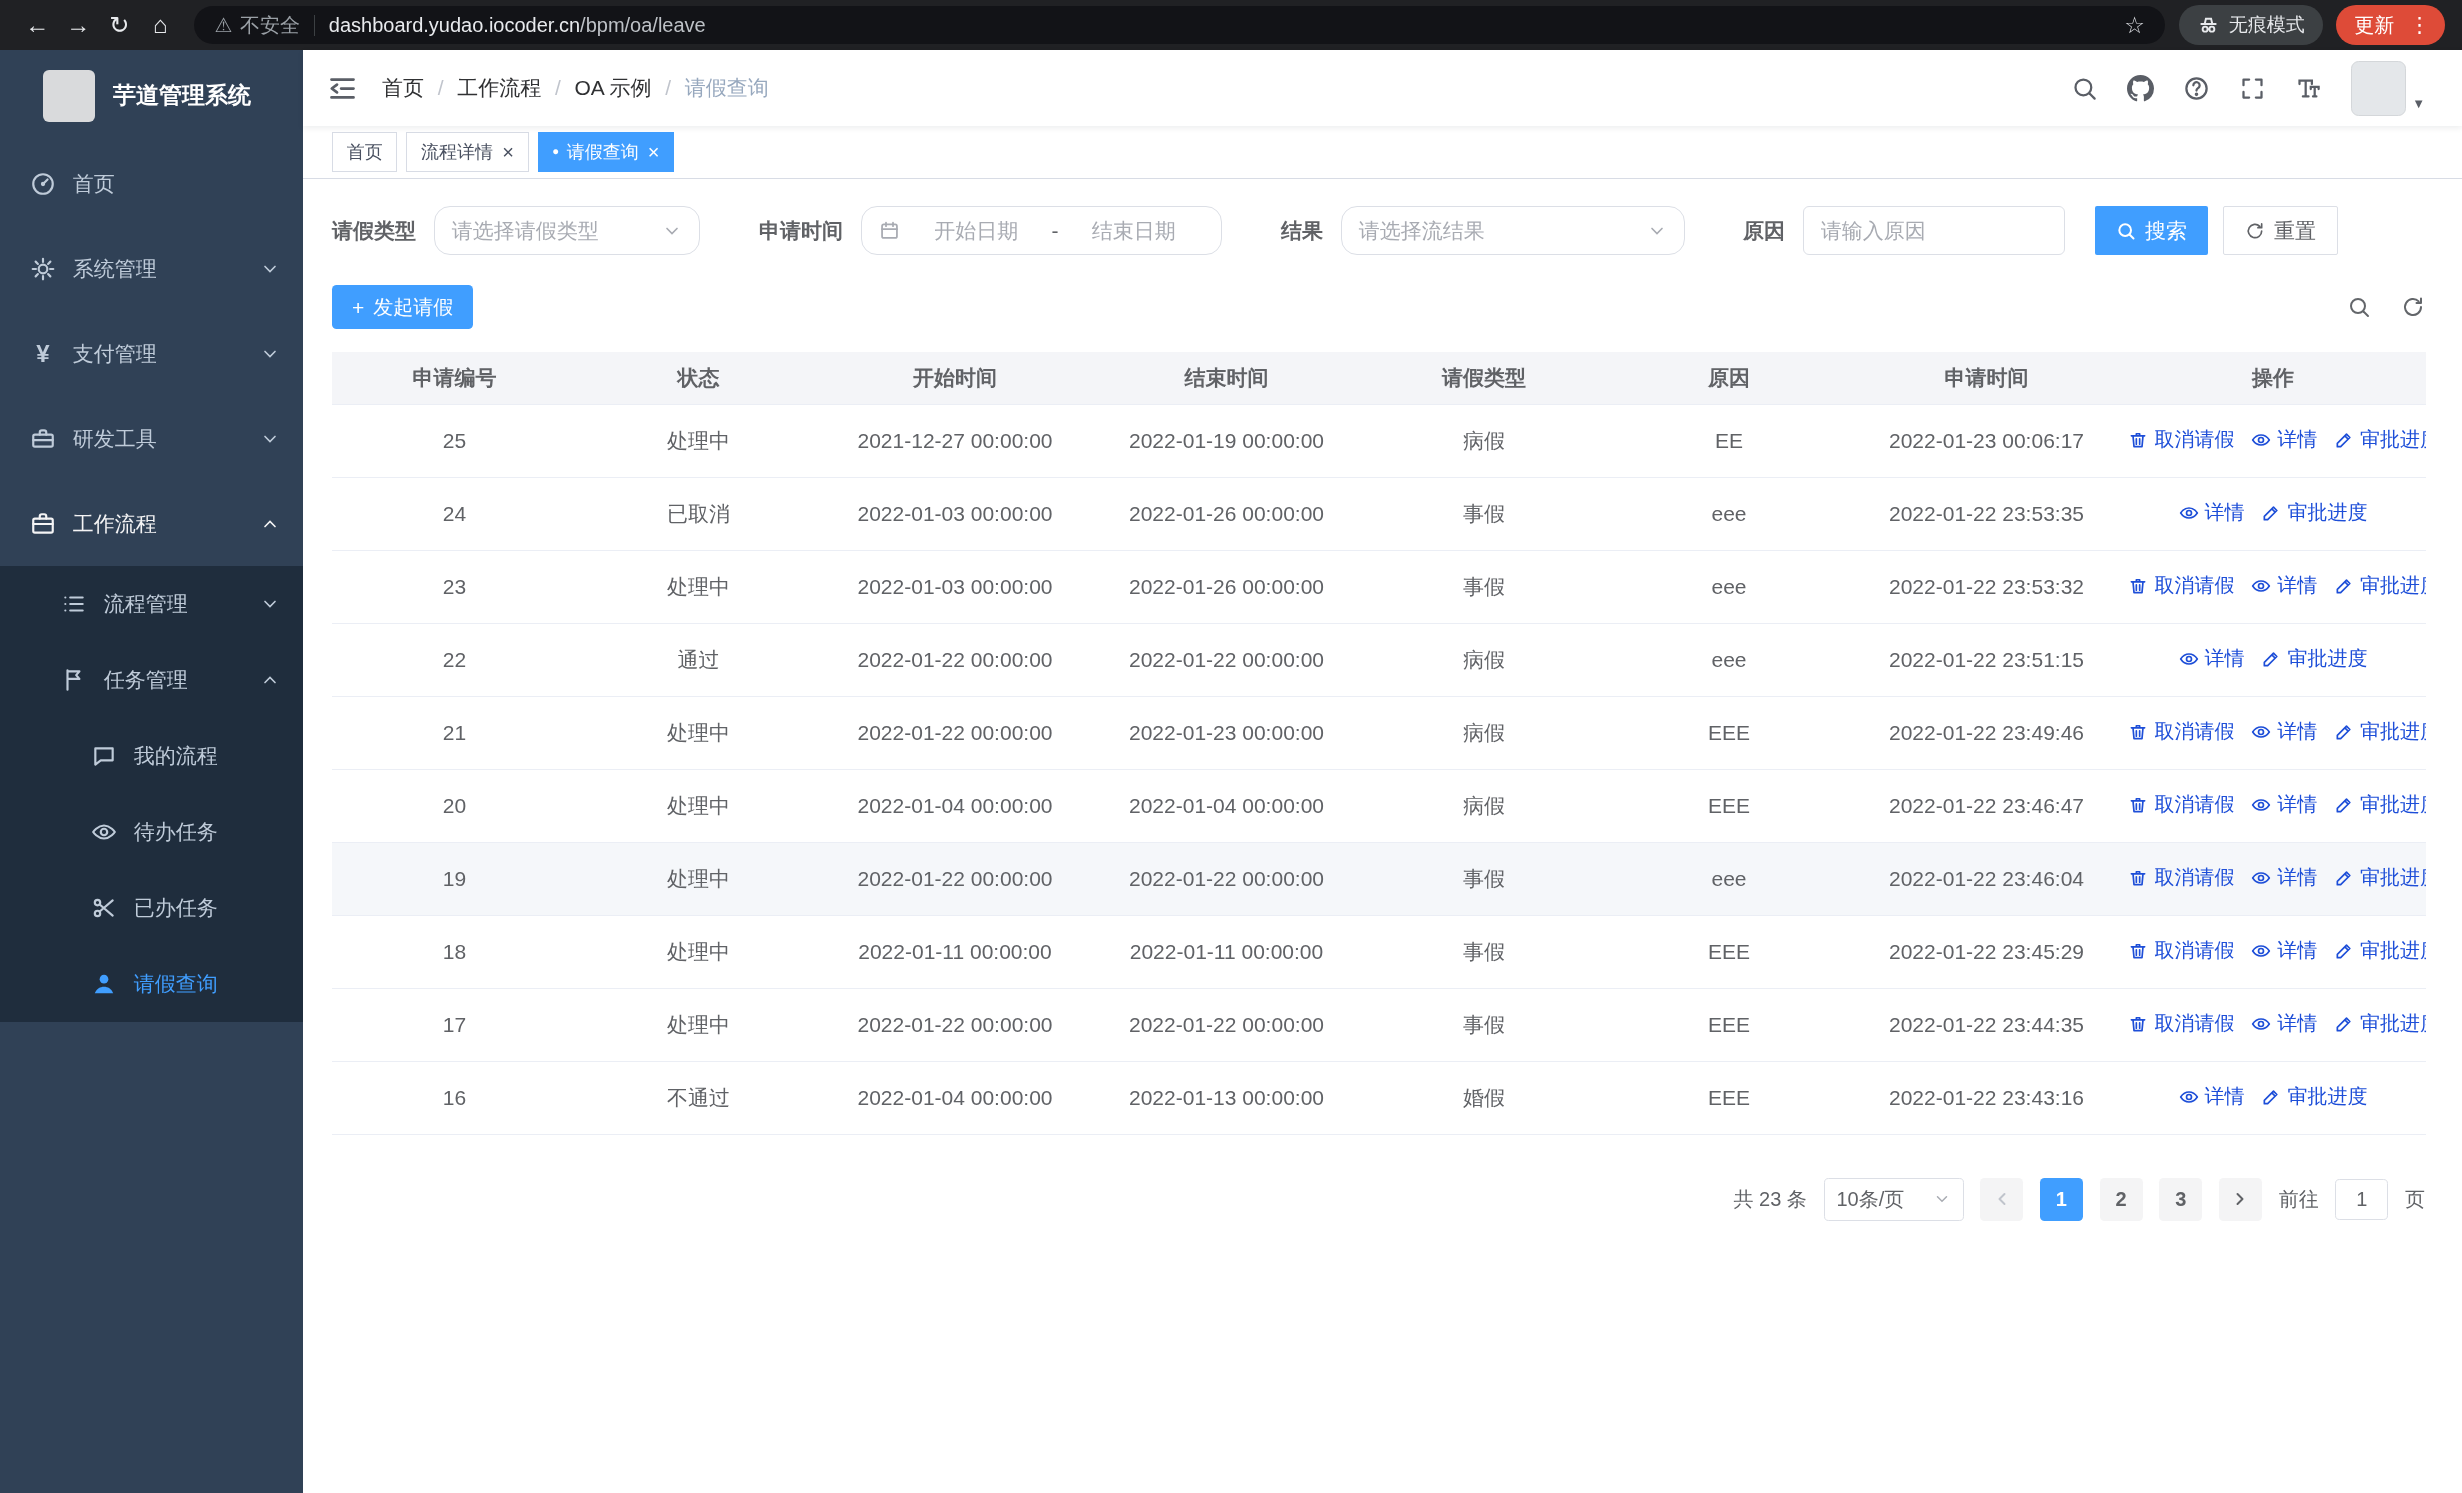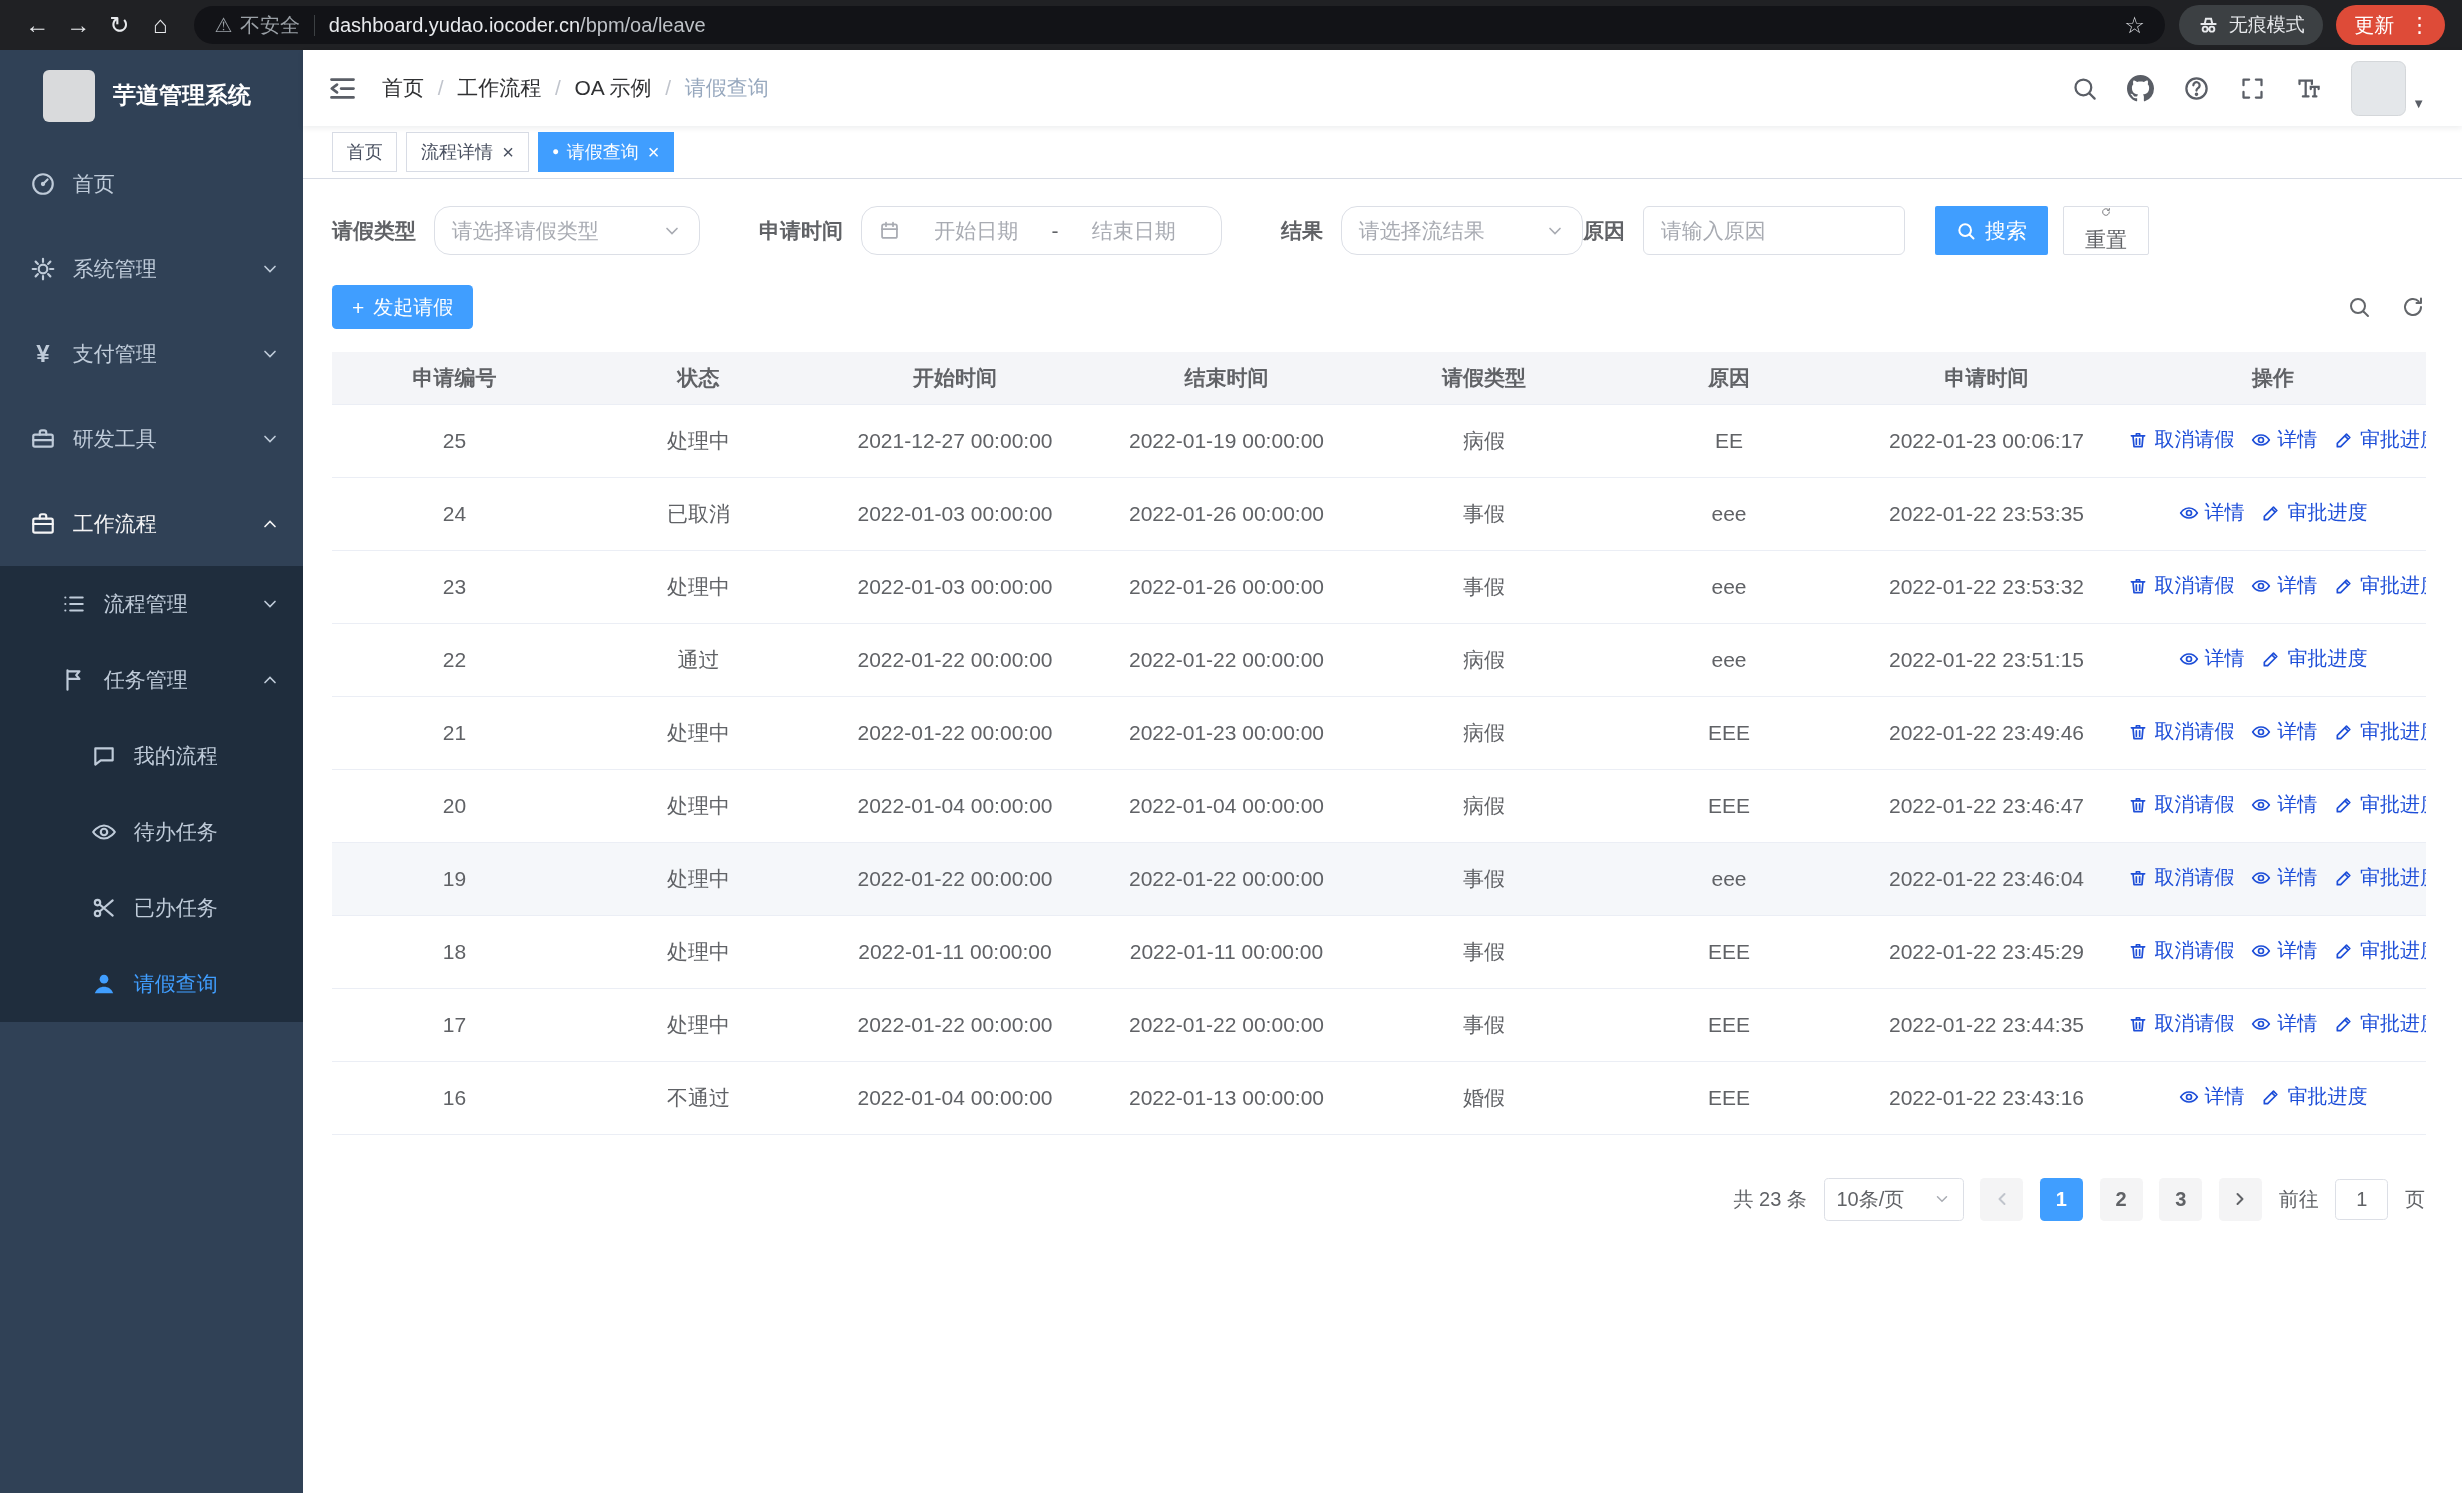--- a/index.html
+++ b/index.html
@@ -74,29 +74,29 @@
   .filter-row { display: flex; align-items: center; }
   .f-label { font-size: 21px; font-weight: 700; color: #606266; margin-right: 18px; white-space: nowrap; }
   .control { height: 49px; border: 1.5px solid #dcdfe6; border-radius: 16px; background: #fff;
              display: flex; align-items: center; padding: 0 16.7px; font-size: 21px; color: #a8abb2; cursor: pointer; }
   .control .chev { margin-left: auto; width: 20px; height: 20px; color: #a8abb2; }
   .sel-leave { width: 266px; margin-right: 59px; }
   .date-range { width: 361px; margin-right: 59px; cursor: text; }
   .date-range .cal { width: 21px; height: 21px; margin-right: 6px; color: #a8abb2; flex-shrink: 0; }
   .date-range .ph { flex: 1; text-align: center; }
   .date-range .range-sep { color: #606266; padding: 0 4.6px; }
-  .sel-result { width: 242px; }
+  .sel-result { width: 344px; margin-right: 58px; }
   .reason-input { width: 262px; margin-right: 30px; height: 49px; border: 1.5px solid #dcdfe6; border-radius: 6px;
                   padding: 0 16.7px; font-size: 21px; color: #606266; outline: none; font-family: inherit; }
   .reason-input::placeholder { color: #a8abb2; }
   .btn { height: 49px; border: none; border-radius: 2px; font-size: 21px; display: inline-flex; align-items: center;
          gap: 9px; padding: 0 21px; cursor: pointer; font-family: inherit; white-space: nowrap; }
   .btn svg { width: 20px; height: 20px; }
   .btn.primary { background: #409eff; color: #fff; }
-  .btn.plain { background: #fff; border: 1.5px solid #dcdfe6; color: #606266; flex-direction: column; }
+  .btn.plain { background: #fff; border: 1.5px solid #dcdfe6; color: #606266; }
   .btn-reset { margin-left: 15px; }
 
   .toolbar-row { margin-top: 30px; display: flex; align-items: center; }
   .btn.create { height: 44px; font-size: 20px; padding: 0 20px; border-radius: 4.6px; }
   .btn.create .plus { font-size: 21px; line-height: 1; }
   .tool-icons { margin-left: auto; display: flex; align-items: center; gap: 30px; color: #63666a; }
   .tool-icons .ticon { cursor: pointer; }
   .tool-icons svg { width: 24px; height: 24px; }
 
   

